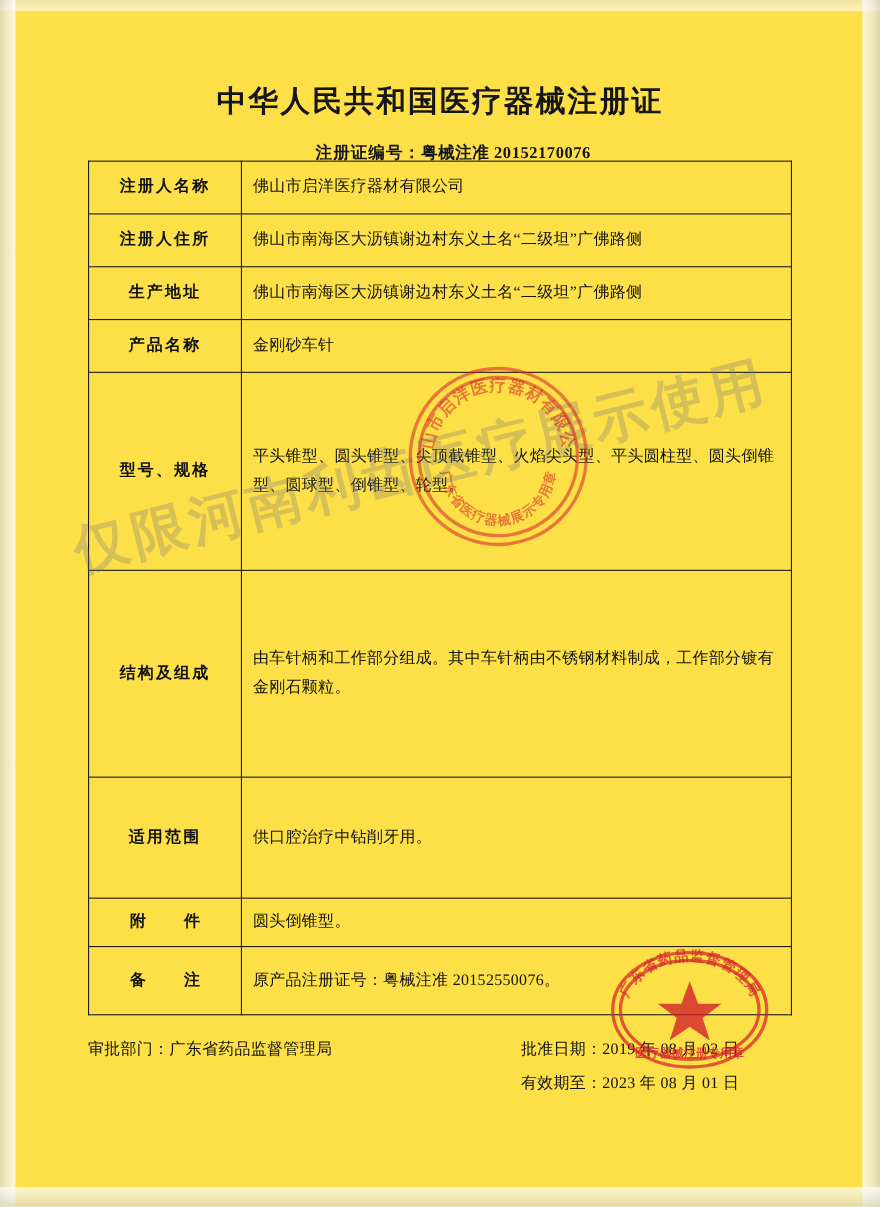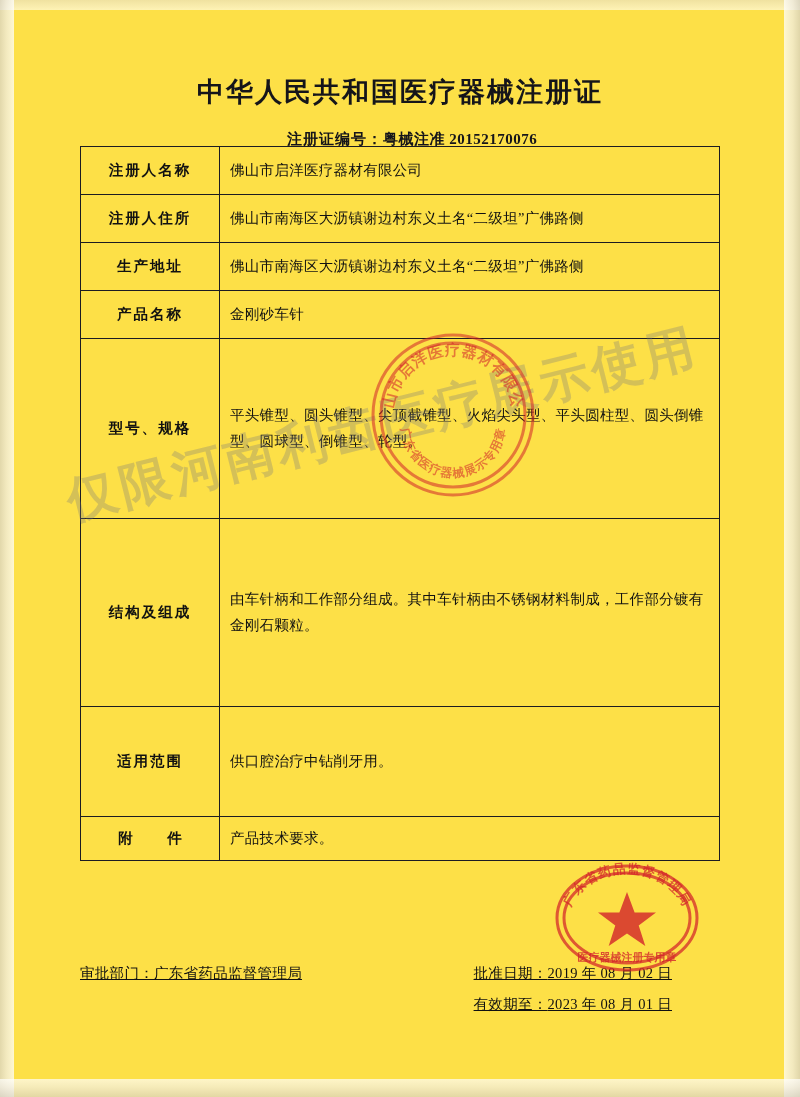--- a/index.html
+++ b/index.html
@@ -100,25 +100,24 @@
     text-indent: 10px;
   }
   td.value {
     text-align: left;
     letter-spacing: .3px;
   }
 
   .footer {
     position: absolute;
     left: 80px;
-    top: 964px;
+    top: 944px;
     width: 592px;
     font-size: 14.5px;
     letter-spacing: .3px;
-    text-decoration: underline;
   }
   .footer .row1 {
     display: flex;
     justify-content: space-between;
     align-items: baseline;
   }
   .footer .row2 {
     margin-top: 12px;
     text-align: right;
   }
@@ -203,21 +202,25 @@
       <tr style="height:188px;">
         <td class="label">结构及组成</td>
         <td class="value" style="vertical-align:middle;">由车针柄和工作部分组成。其中车针柄由不锈钢材料制成，工作部分镀有金刚石颗粒。</td>
       </tr>
       <tr style="height:110px;">
         <td class="label">适用范围</td>
         <td class="value">供口腔治疗中钻削牙用。</td>
       </tr>
       <tr style="height:44px;">
         <td class="label spaced">附　件</td>
-        <td class="value">产品技术要求。</td>
+        <td class="value">圆头倒锥型。</td>
+      </tr>
+      <tr style="height:62px;">
+        <td class="label spaced">备　注</td>
+        <td class="value">原产品注册证号：粤械注准 20152550076。</td>
       </tr>
     </tbody>
   </table>
 
   <div class="footer">
     <div class="row1">
       <div class="dept">
         <span>审批部门：</span><span>广东省药品监督管理局</span>
       </div>
       <div class="date">

